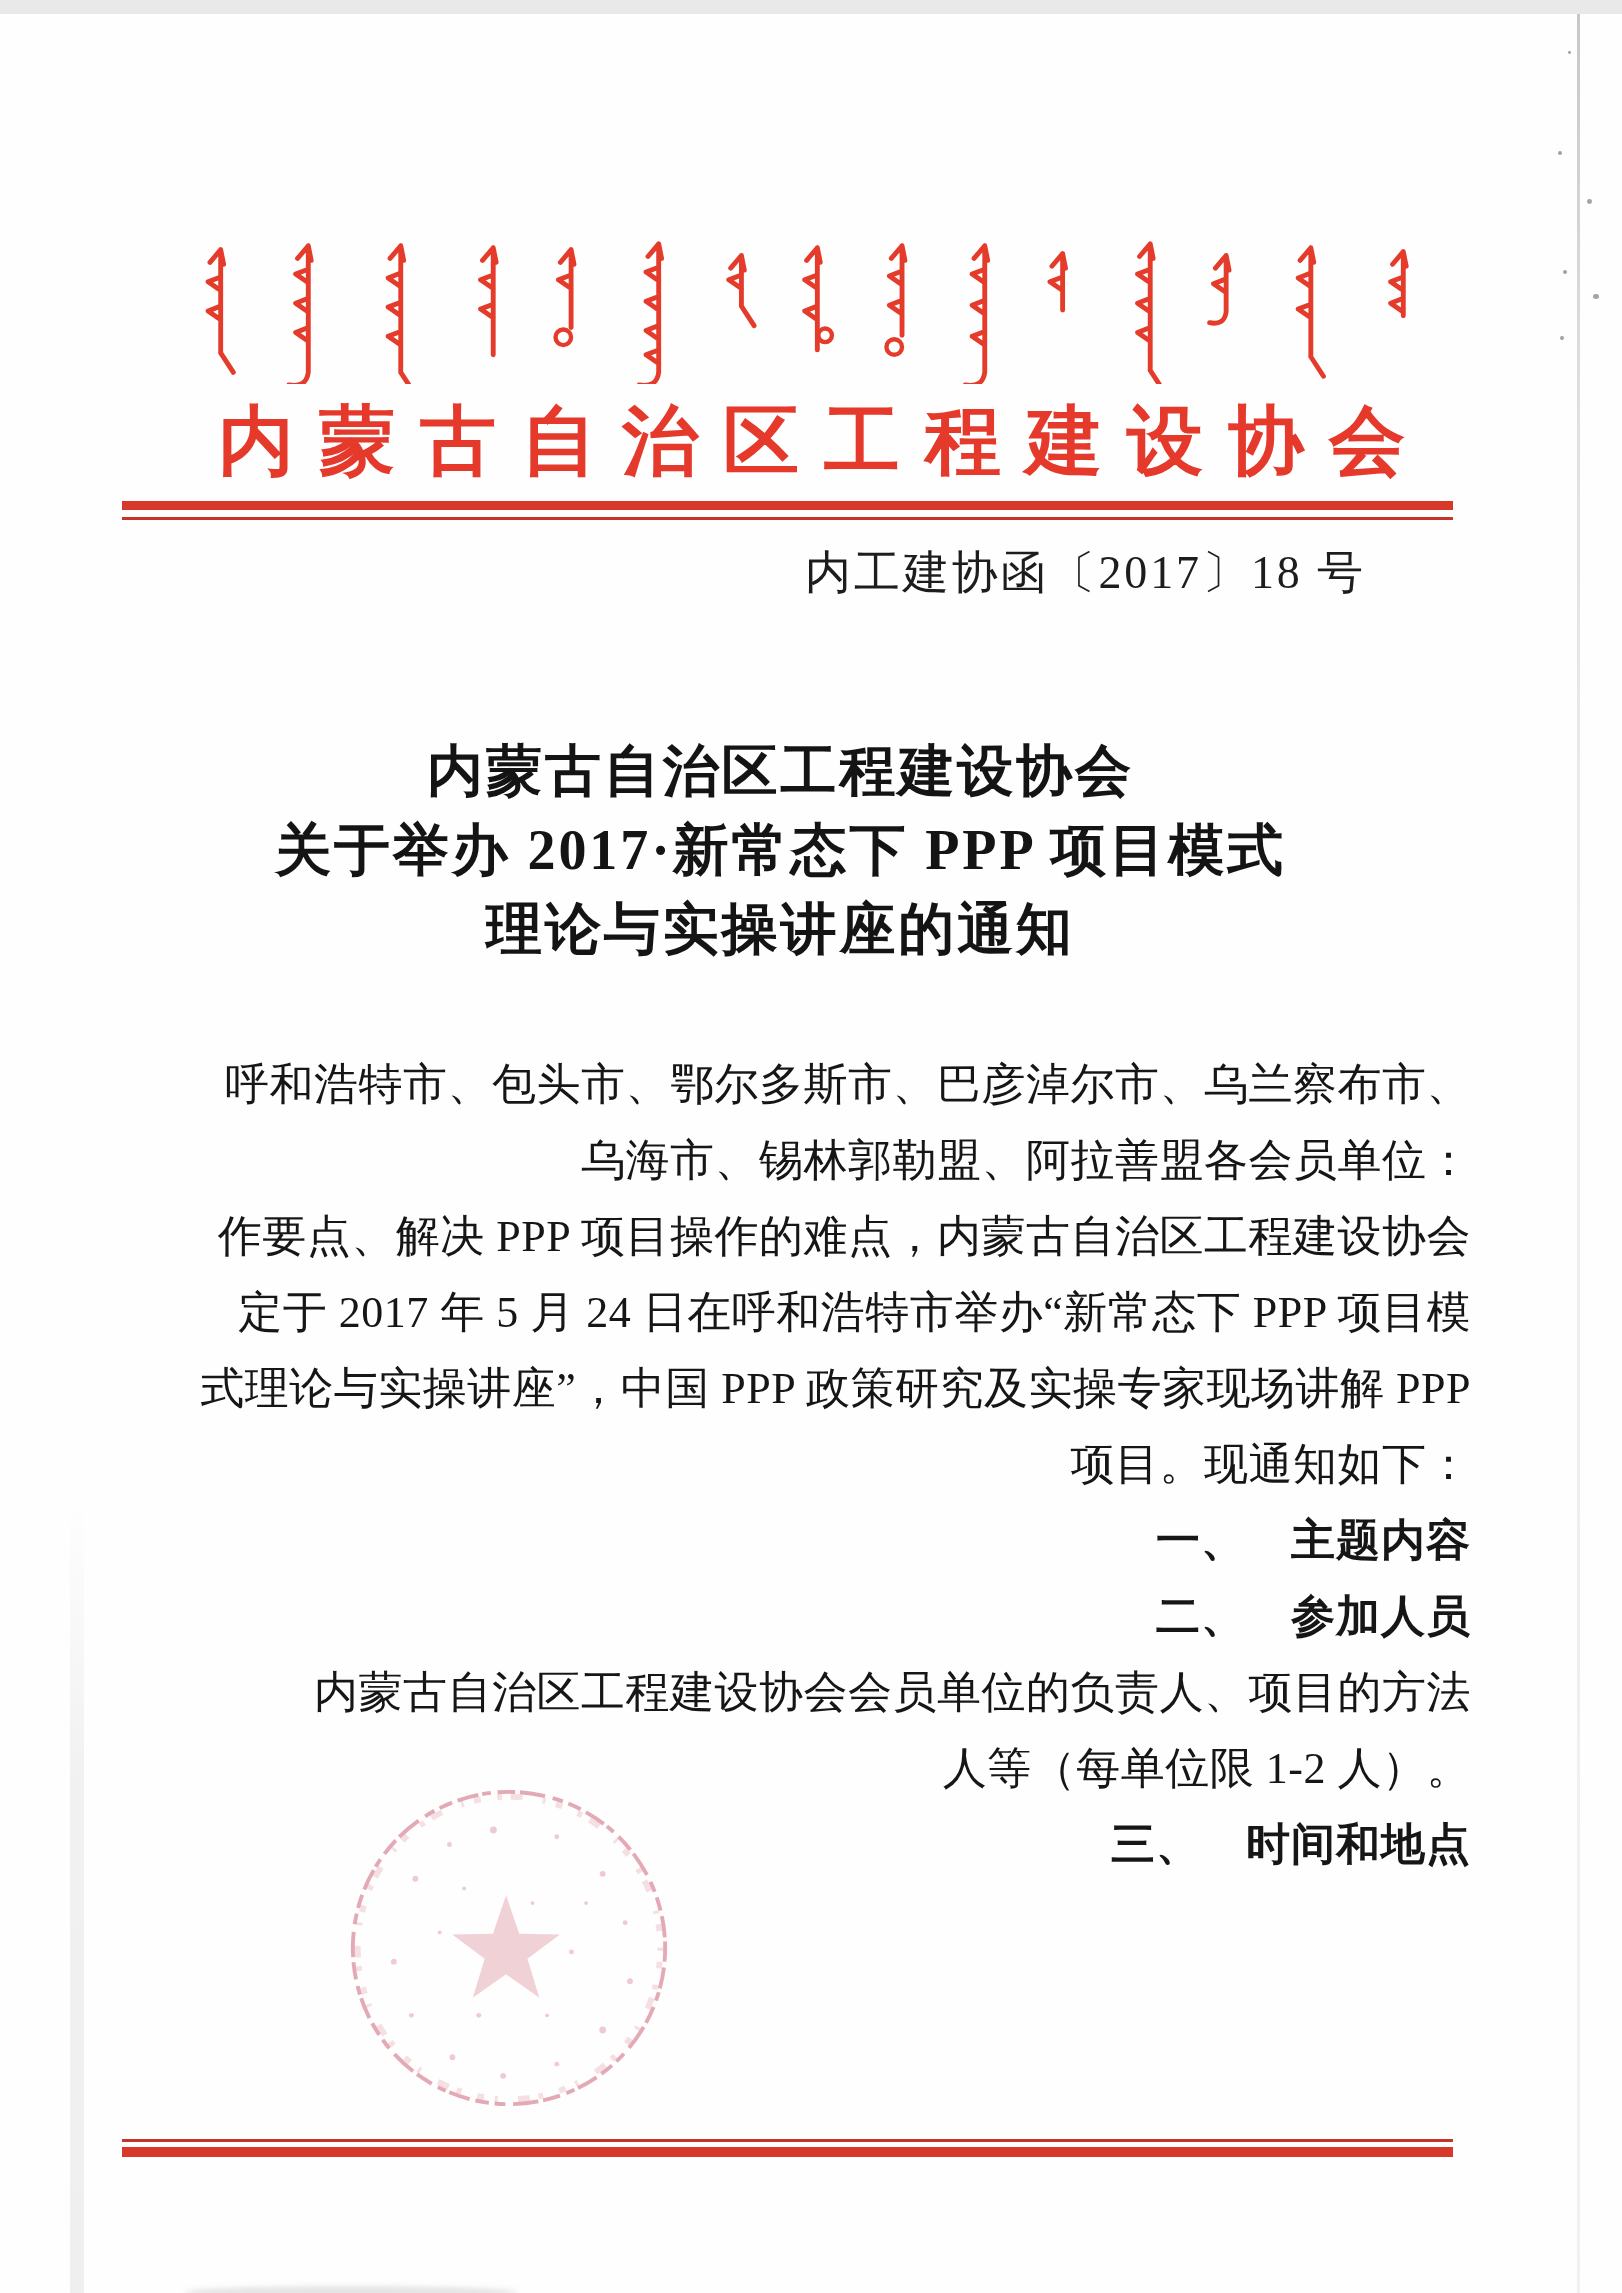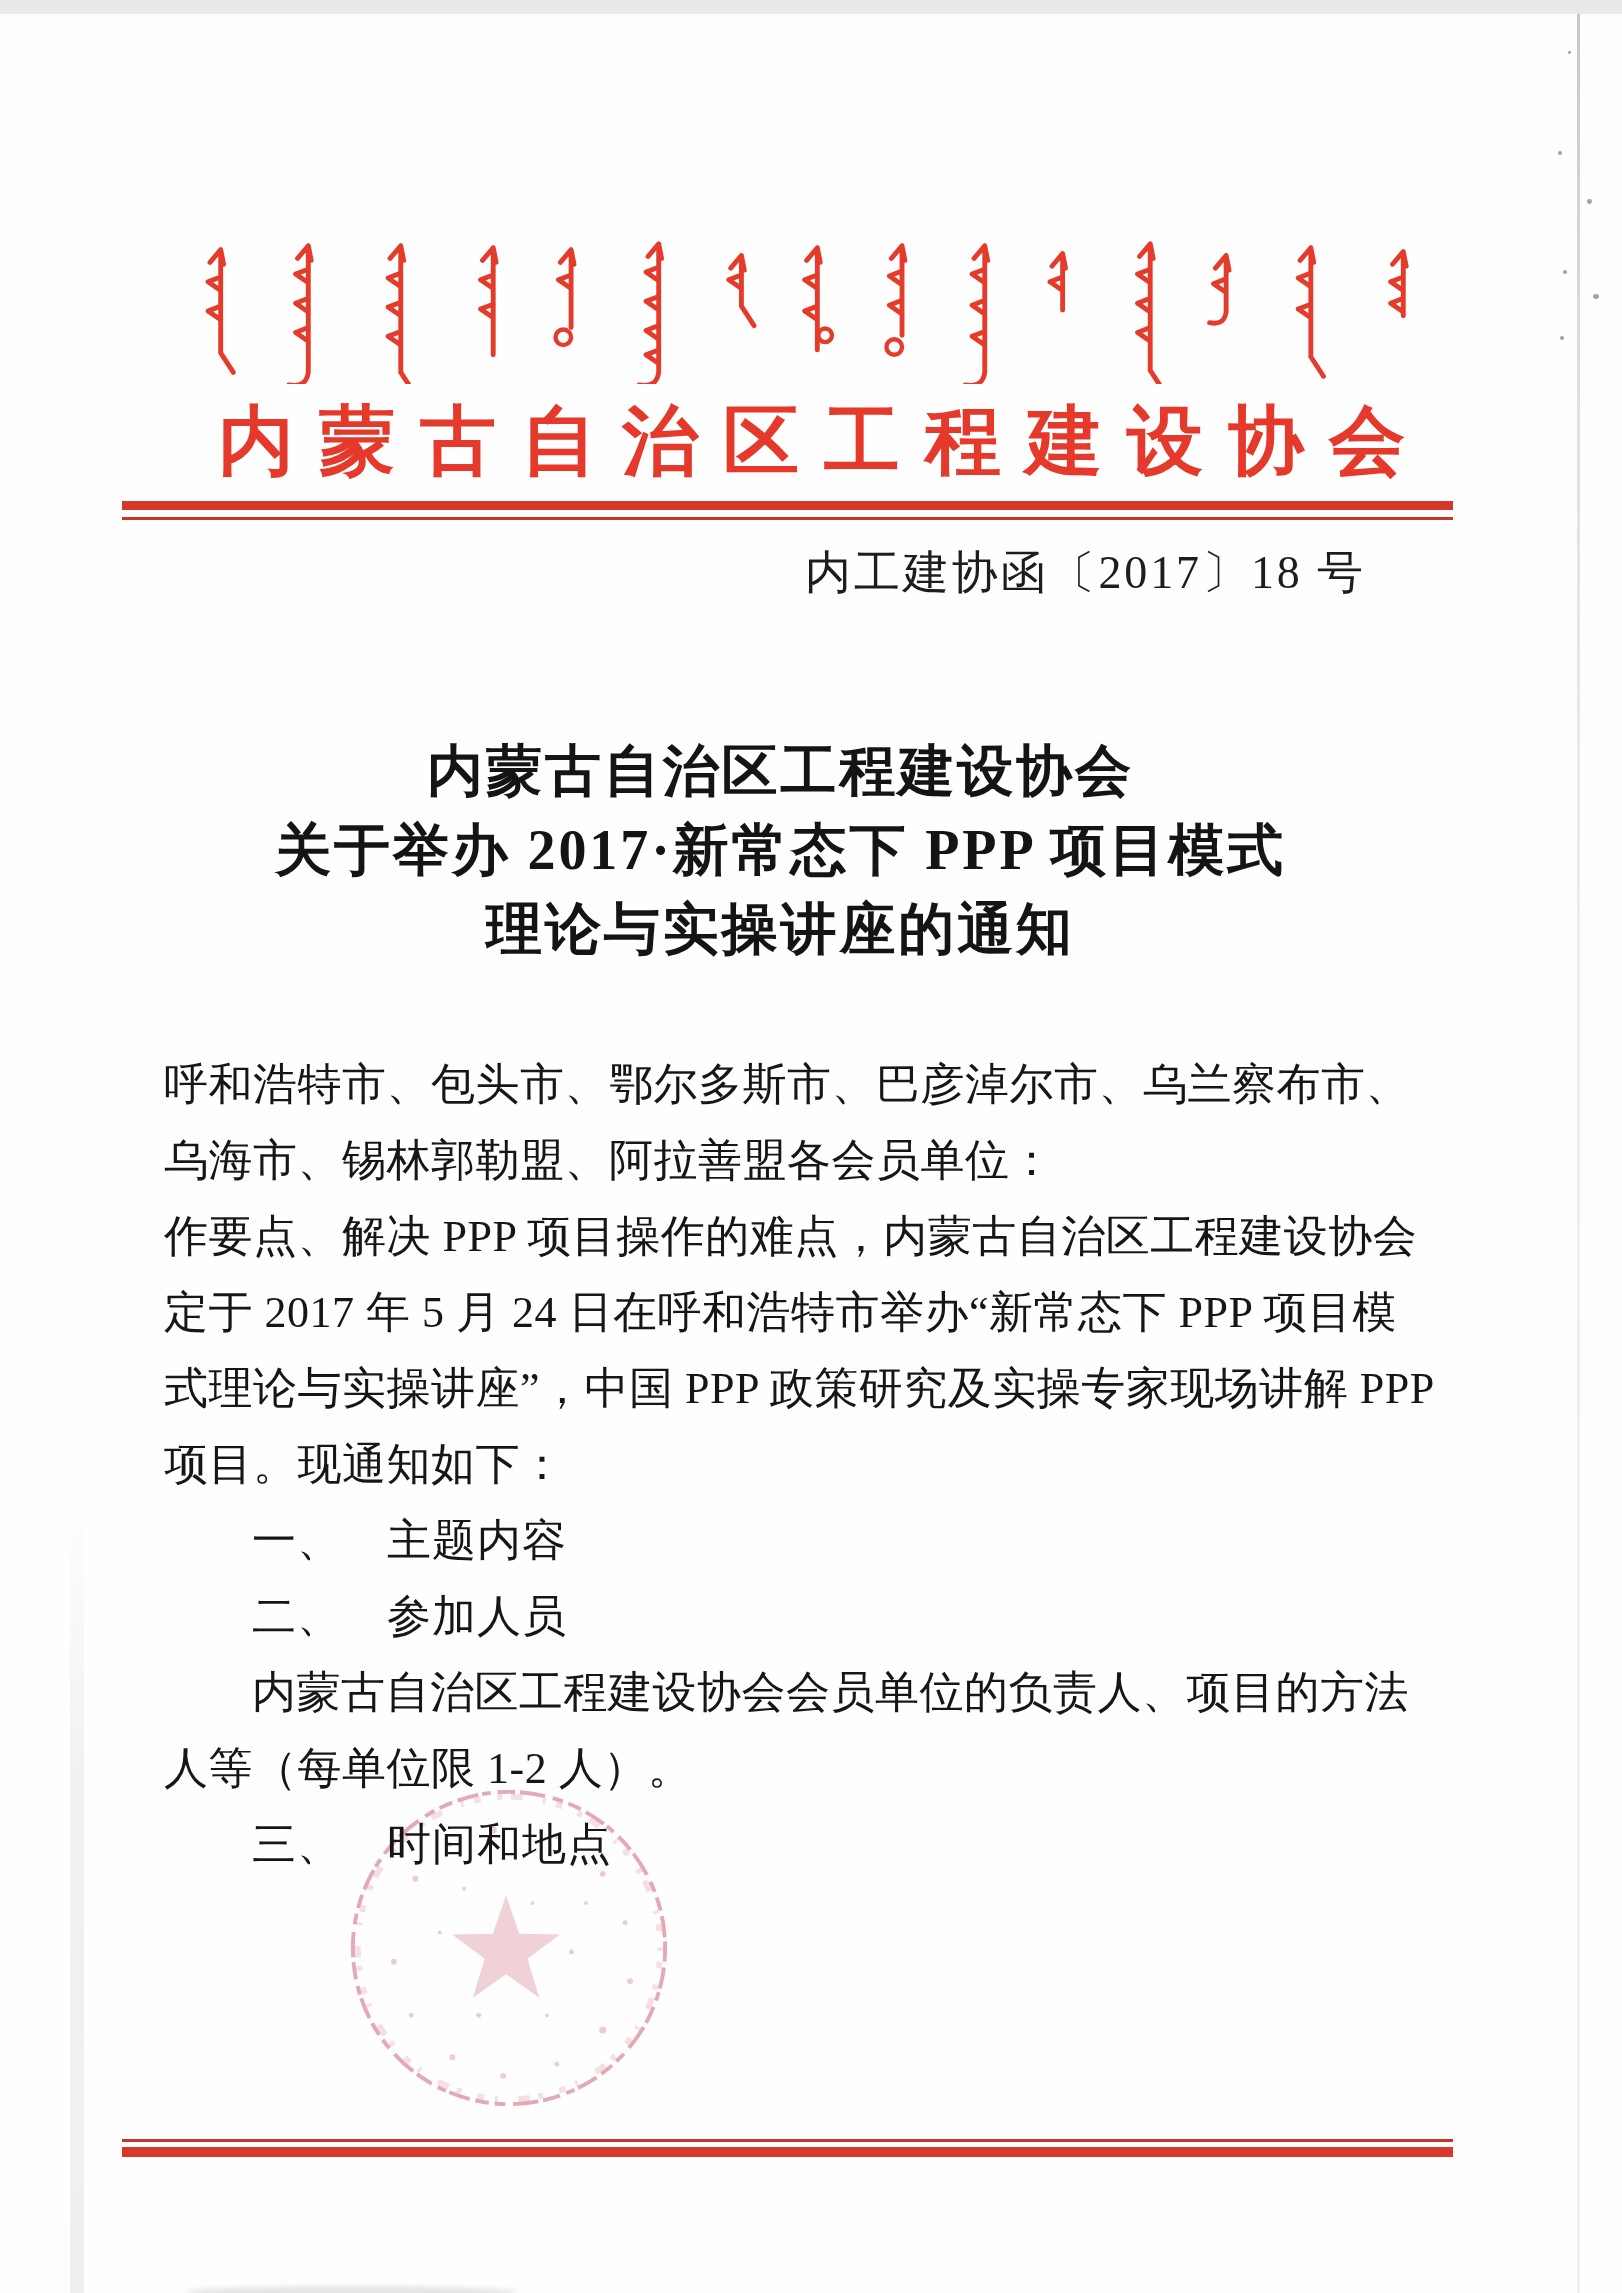--- a/index.html
+++ b/index.html
@@ -41,23 +41,23 @@
     text-align:center;color:#141414;
     font-size:56px;font-weight:700;line-height:79px;
     letter-spacing:2.9px;white-space:nowrap;
   }
   
   .body-text{
     position:absolute;left:164px;top:1033px;width:1307px;
     font-size:44px;line-height:76px;color:#161616;
     letter-spacing:0.5px;
   }
-  .bl{white-space:nowrap;height:76px;}
+  .bl{white-space:nowrap;height:76px;text-align:right;}
   .ind{padding-left:88px;}
-  .hd{font-weight:400;letter-spacing:1px;}
+  .hd{font-weight:700;letter-spacing:1px;}
   
   .seal{
     position:absolute;left:347px;top:1772px;width:324px;height:324px;
     mix-blend-mode:multiply;filter:blur(0.5px);opacity:.92;
     pointer-events:none;
   }
   
   .scanline-right{
     position:absolute;left:1577px;top:0;width:2.9px;height:2294px;
     background:linear-gradient(to bottom,

